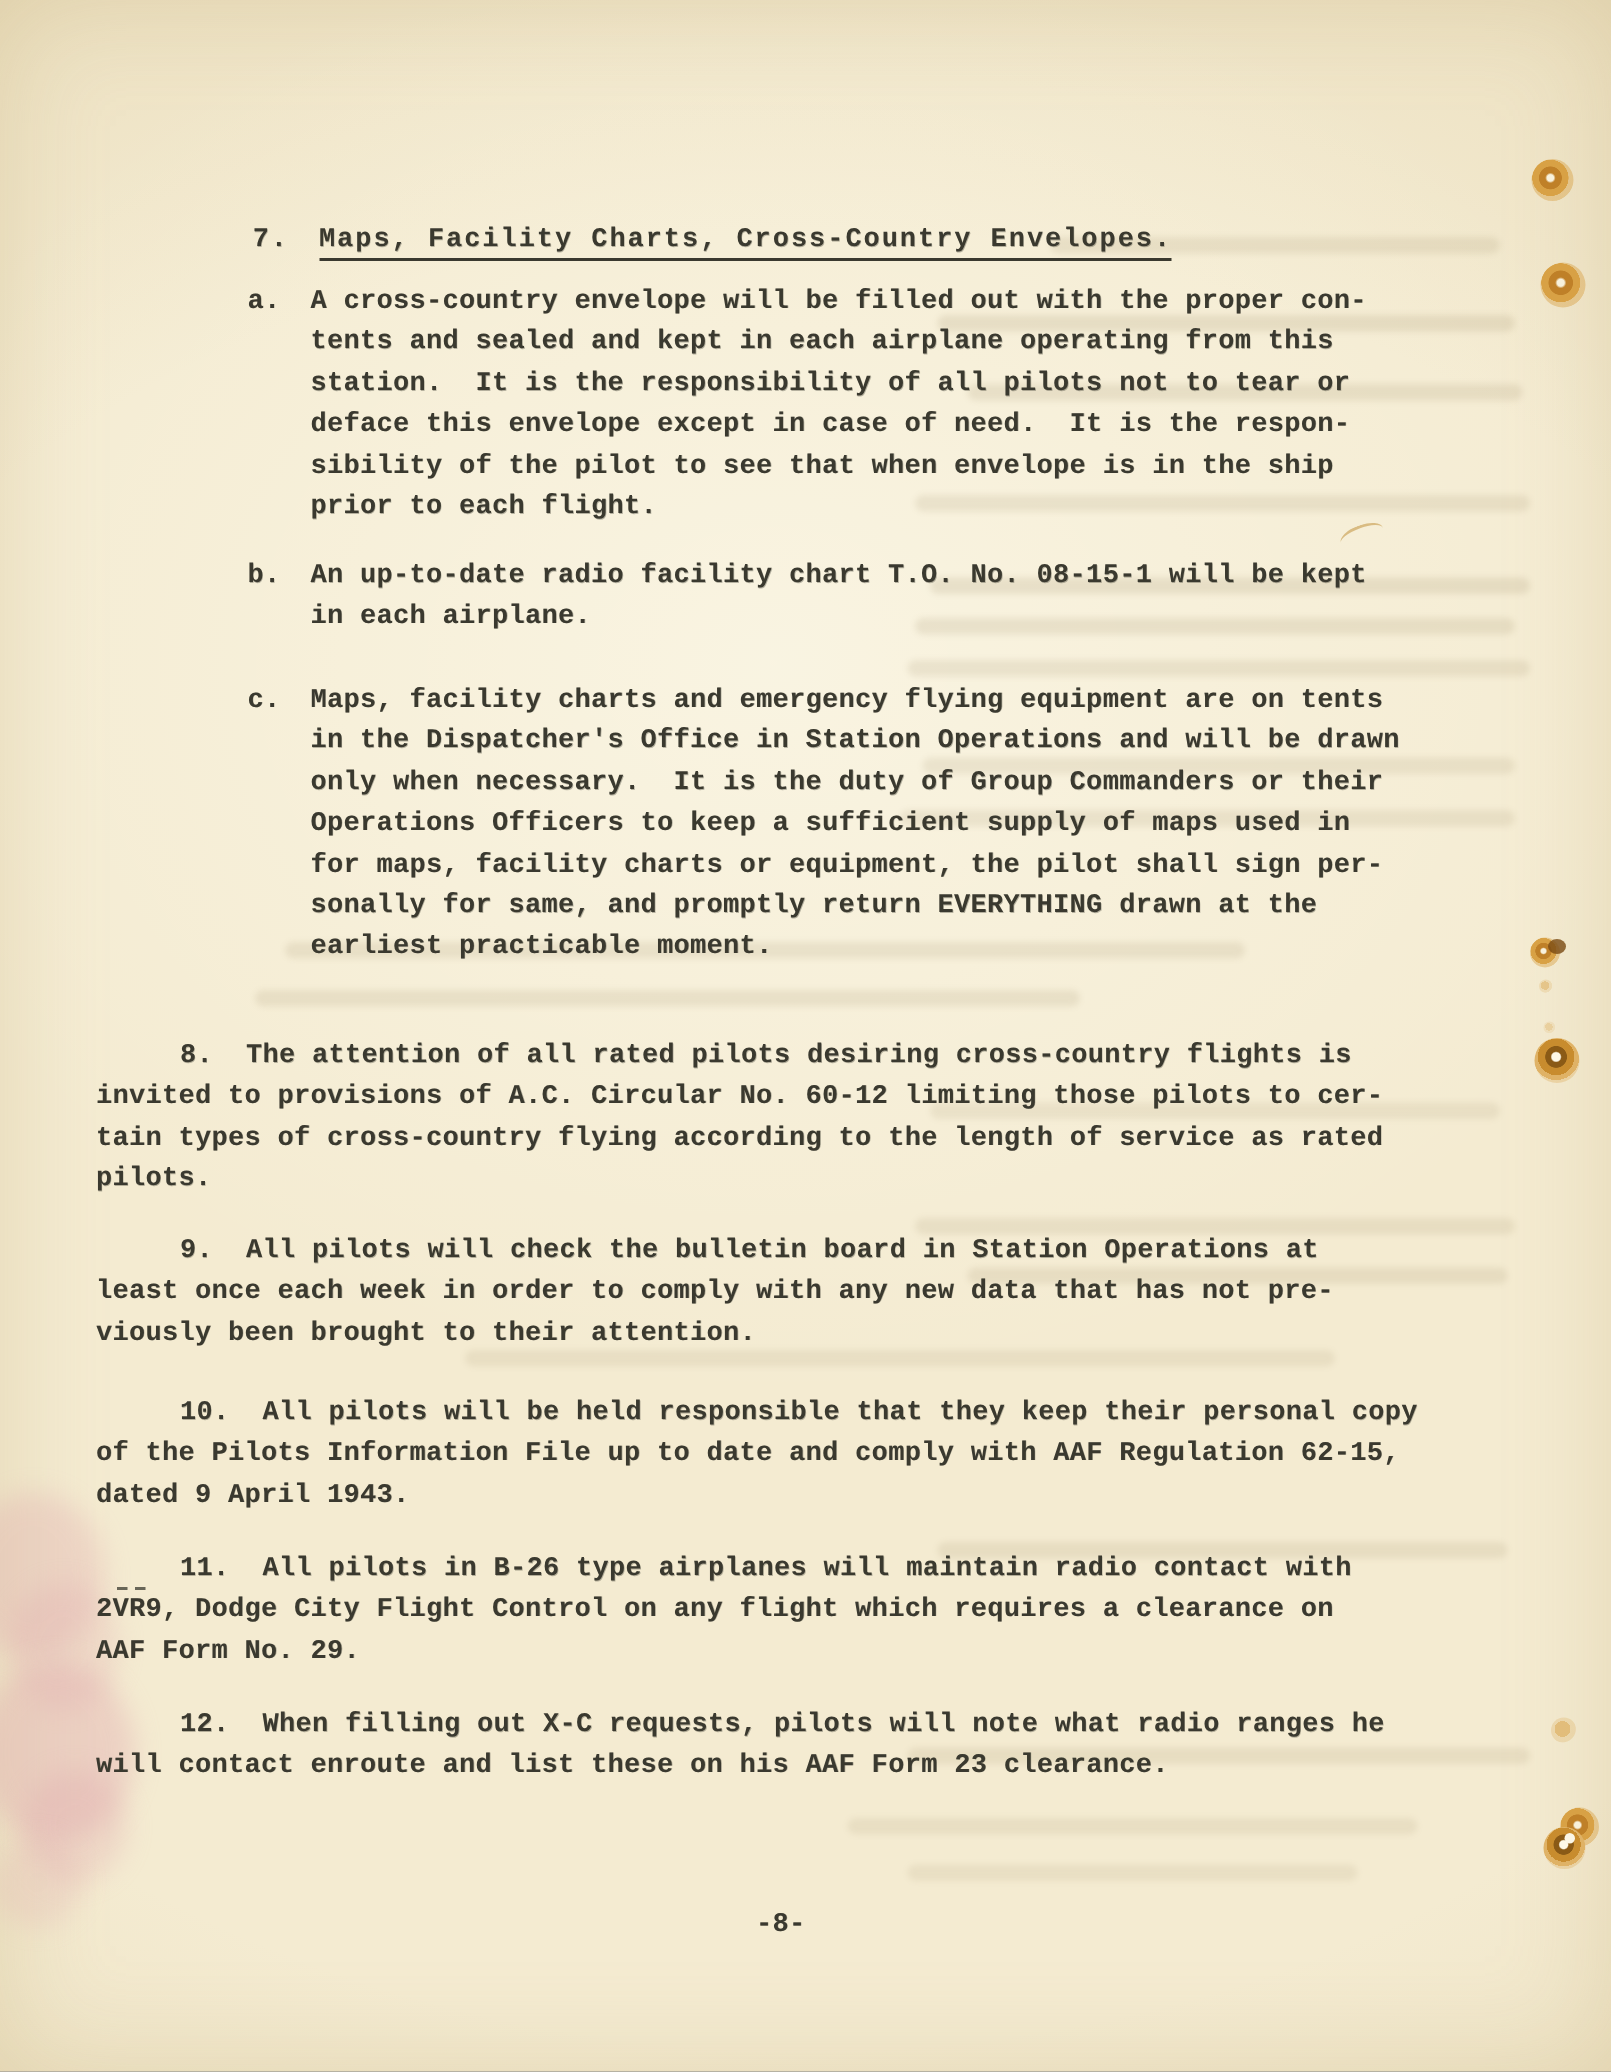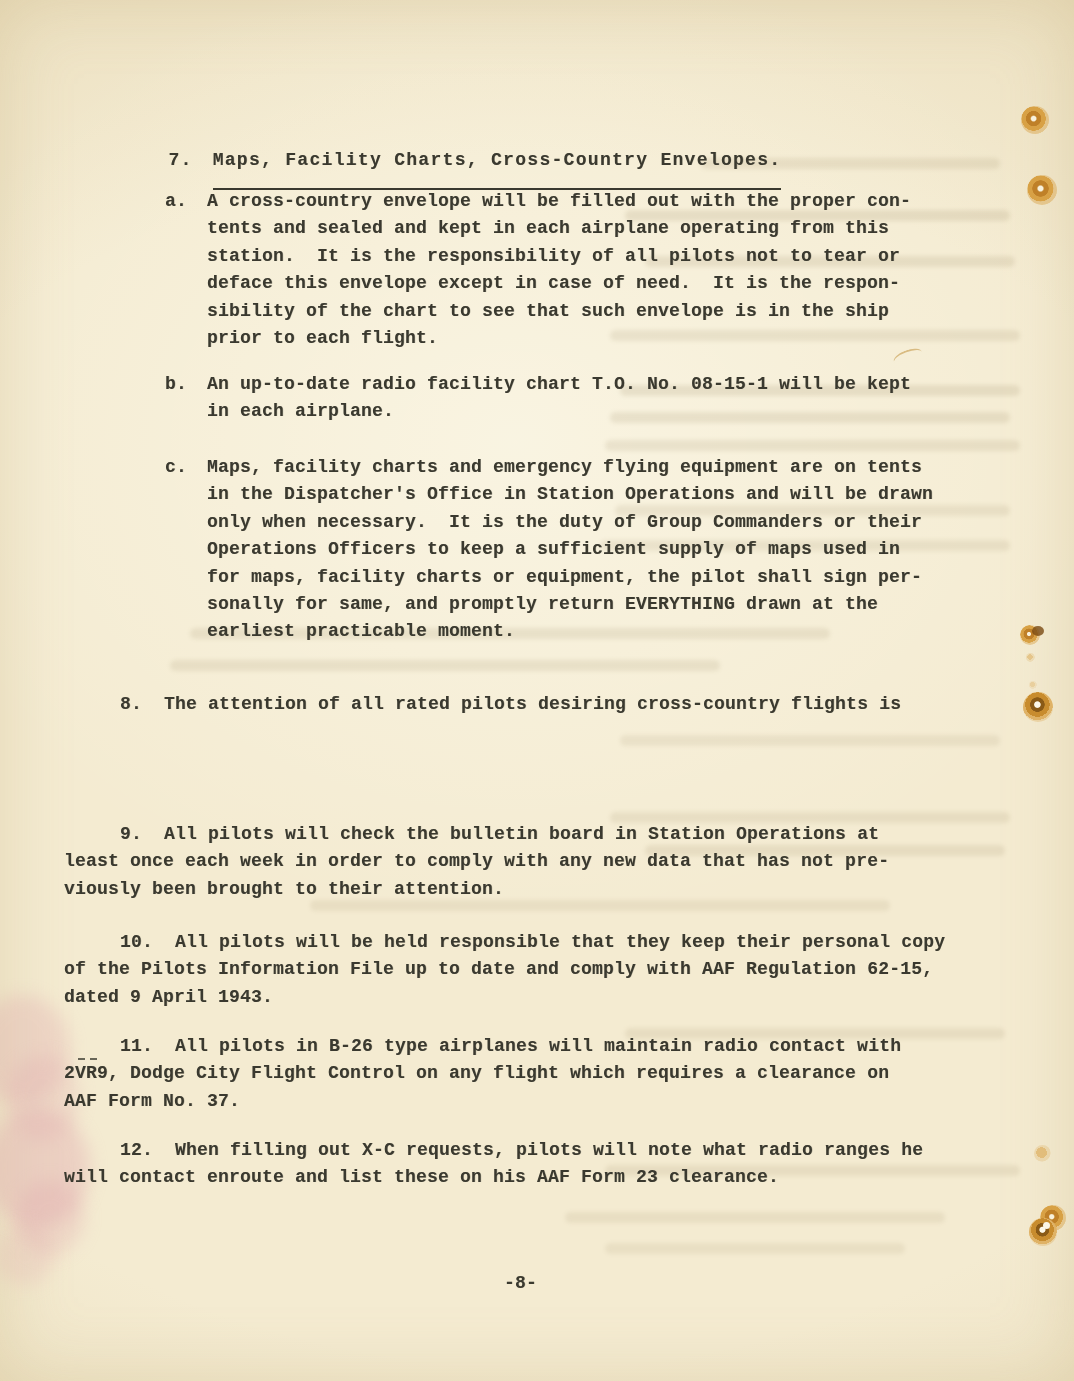--- a/index.html
+++ b/index.html
@@ -15,21 +15,21 @@
     font-weight:700;
     font-size:18px;
     letter-spacing:0.2px;
     color:#3a392f;
     text-shadow: 0.4px 0.4px 0 rgba(58,57,47,0.35);
   }
   .abs { position:absolute; }
   .tline { white-space:pre; line-height:27.4px; height:27.4px; }
   .heading { letter-spacing:1.3px; white-space:pre; }
   .hnum { padding-right:20px; }
-  .htitle { border-bottom:2px solid #3a392f; padding-bottom:18px;font-family:Liberation Mono, monospace; }
+  .htitle { border-bottom:2px solid #3a392f; padding-bottom:2px;font-family:Liberation Mono, monospace; }
   .sub { display:flex; align-items:flex-start; }
   .slabel { flex:none; width:42px; line-height:27.4px; }
   .pnum { padding-left:56px; padding-right:22px; }
   .pagenum { white-space:pre; }
   .ghost { position:absolute; height:11px; border-radius:6px; background:#8d7a52; filter:blur(2px); }
   .smudge { position:absolute; border-radius:50%; filter:blur(9px); background:#dd9ea8; }
   .rust { position:absolute; border-radius:50%;
     background: radial-gradient(circle at 45% 45%, #f8f1dc 0 10%, #bf8028 16% 34%, #d8a145 36% 55%, rgba(216,161,69,0.45) 56% 72%, rgba(216,161,69,0) 74%);
   }
   .rust-strong {
@@ -95,21 +95,21 @@
     <span class="hnum">7.</span><span class="htitle">Maps, Facility Charts, Cross-Country Envelopes.</span>
   </div>
 
   <div class="abs sub" style="left:165px;top:188px">
     <span class="slabel">a.</span>
     <div>
         <div class="tline">A cross-country envelope will be filled out with the proper con-</div>
         <div class="tline">tents and sealed and kept in each airplane operating from this</div>
         <div class="tline">station.  It is the responsibility of all pilots not to tear or</div>
         <div class="tline">deface this envelope except in case of need.  It is the respon-</div>
-        <div class="tline">sibility of the chart to see that such envelope is in the ship</div>
+        <div class="tline">sibility of the pilot to see that when envelope is in the ship</div>
         <div class="tline">prior to each flight.</div>
       </div>
   </div>
 
   <div class="abs sub" style="left:165px;top:371px">
     <span class="slabel">b.</span>
     <div>
         <div class="tline">An up-to-date radio facility chart T.O. No. 08-15-1 will be kept</div>
         <div class="tline">in each airplane.</div>
       </div>
@@ -123,20 +123,25 @@
         <div class="tline">only when necessary.  It is the duty of Group Commanders or their</div>
         <div class="tline">Operations Officers to keep a sufficient supply of maps used in</div>
         <div class="tline">for maps, facility charts or equipment, the pilot shall sign per-</div>
         <div class="tline">sonally for same, and promptly return EVERYTHING drawn at the</div>
         <div class="tline">earliest practicable moment.</div>
       </div>
   </div>
 
   <div class="abs" style="left:64px;top:691px">
     <div class="tline"><span class="pnum">8.</span><span>The attention of all rated pilots desiring cross-country flights is</span></div>
+    <div>
+        <div class="tline">invited to provisions of A.C. Circular No. 60-12 limiting those pilots to cer-</div>
+        <div class="tline">tain types of cross-country flying according to the length of service as rated</div>
+        <div class="tline">pilots.</div>
+      </div>
   </div>
 
   <div class="abs" style="left:64px;top:821px">
     <div class="tline"><span class="pnum">9.</span><span>All pilots will check the bulletin board in Station Operations at</span></div>
     <div>
         <div class="tline">least once each week in order to comply with any new data that has not pre-</div>
         <div class="tline">viously been brought to their attention.</div>
       </div>
   </div>
 
@@ -145,21 +150,21 @@
     <div>
         <div class="tline">of the Pilots Information File up to date and comply with AAF Regulation 62-15,</div>
         <div class="tline">dated 9 April 1943.</div>
       </div>
   </div>
 
   <div class="abs" style="left:64px;top:1033px">
     <div class="tline"><span class="pnum">11.</span><span>All pilots in B-26 type airplanes will maintain radio contact with</span></div>
     <div>
         <div class="tline">2VR9, Dodge City Flight Control on any flight which requires a clearance on</div>
-        <div class="tline">AAF Form No. 37.</div>
+        <div class="tline">AAF Form No. 29.</div>
       </div>
   </div>
 
   <div class="abs" style="left:64px;top:1137px">
     <div class="tline"><span class="pnum">12.</span><span>When filling out X-C requests, pilots will note what radio ranges he</span></div>
     <div>
         <div class="tline">will contact enroute and list these on his AAF Form 23 clearance.</div>
       </div>
   </div>
 

